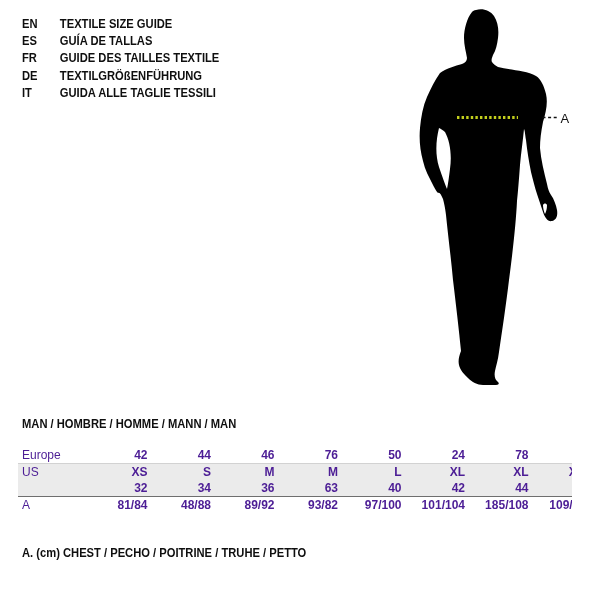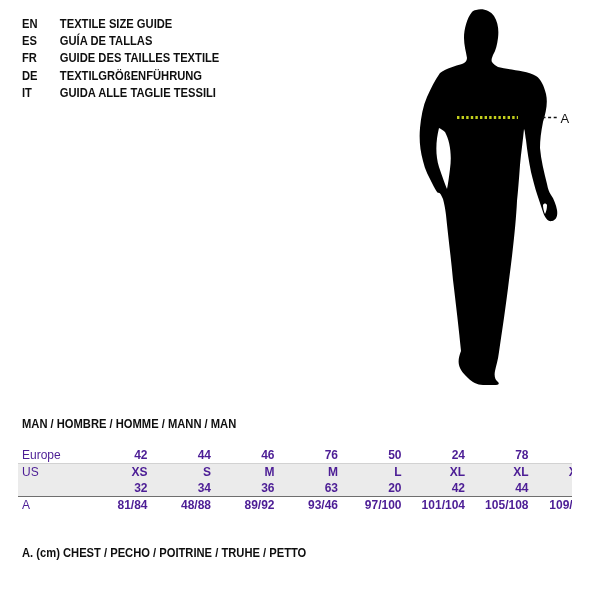--- a/index.html
+++ b/index.html
@@ -186,34 +186,34 @@
       <span class="tcell">XL</span>
       <span class="tcell">XXL</span>
     </div>
 
     <div class="trow row-alt">
       <span class="tlabel"></span>
       <span class="tcell">32</span>
       <span class="tcell">34</span>
       <span class="tcell">36</span>
       <span class="tcell">63</span>
-      <span class="tcell">20</span>
+      <span class="tcell">40</span>
       <span class="tcell">42</span>
       <span class="tcell">44</span>
       <span class="tcell">46</span>
     </div>
 
     <div class="trow row-a">
       <span class="tlabel">A</span>
       <span class="tcell">81/84</span>
       <span class="tcell">48/88</span>
       <span class="tcell">89/92</span>
-      <span class="tcell">93/46</span>
+      <span class="tcell">93/82</span>
       <span class="tcell">97/100</span>
       <span class="tcell">101/104</span>
-      <span class="tcell">105/108</span>
+      <span class="tcell">185/108</span>
       <span class="tcell">109/112</span>
     </div>
   </div>
 
   <div class="footnote cond">A. (cm) CHEST / PECHO / POITRINE / TRUHE / PETTO</div>
 
 </div>
 
 </body></html>

